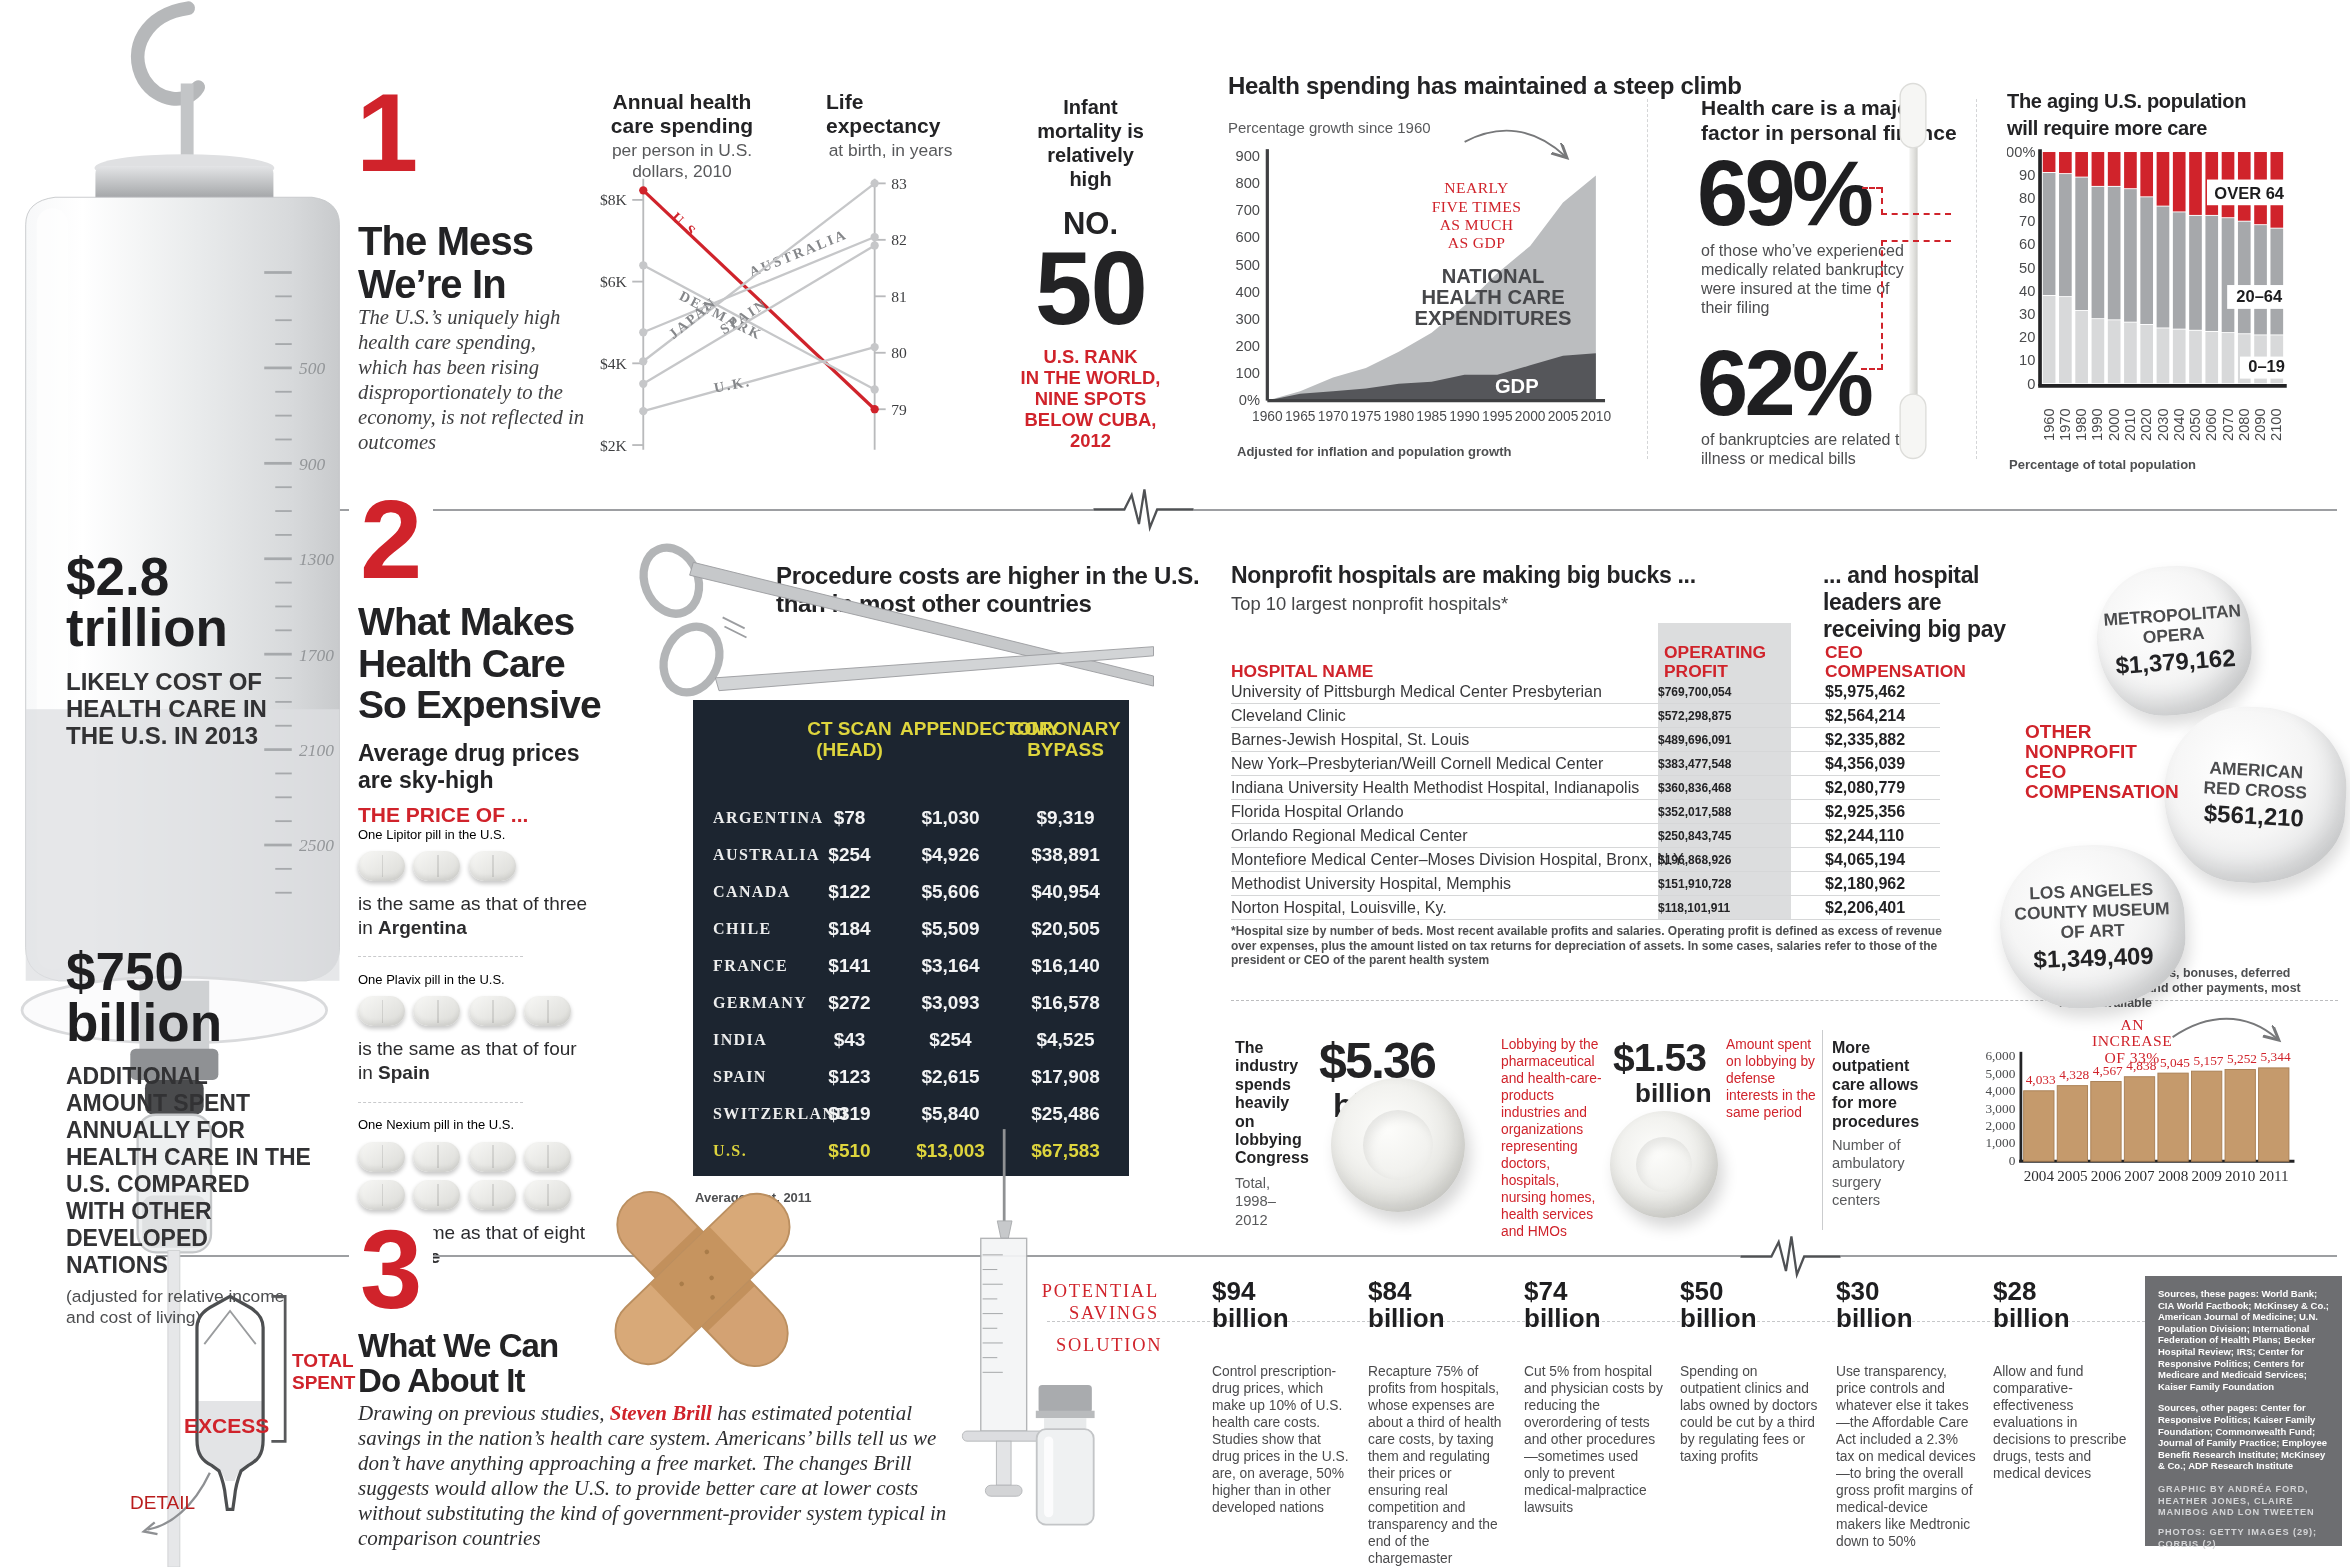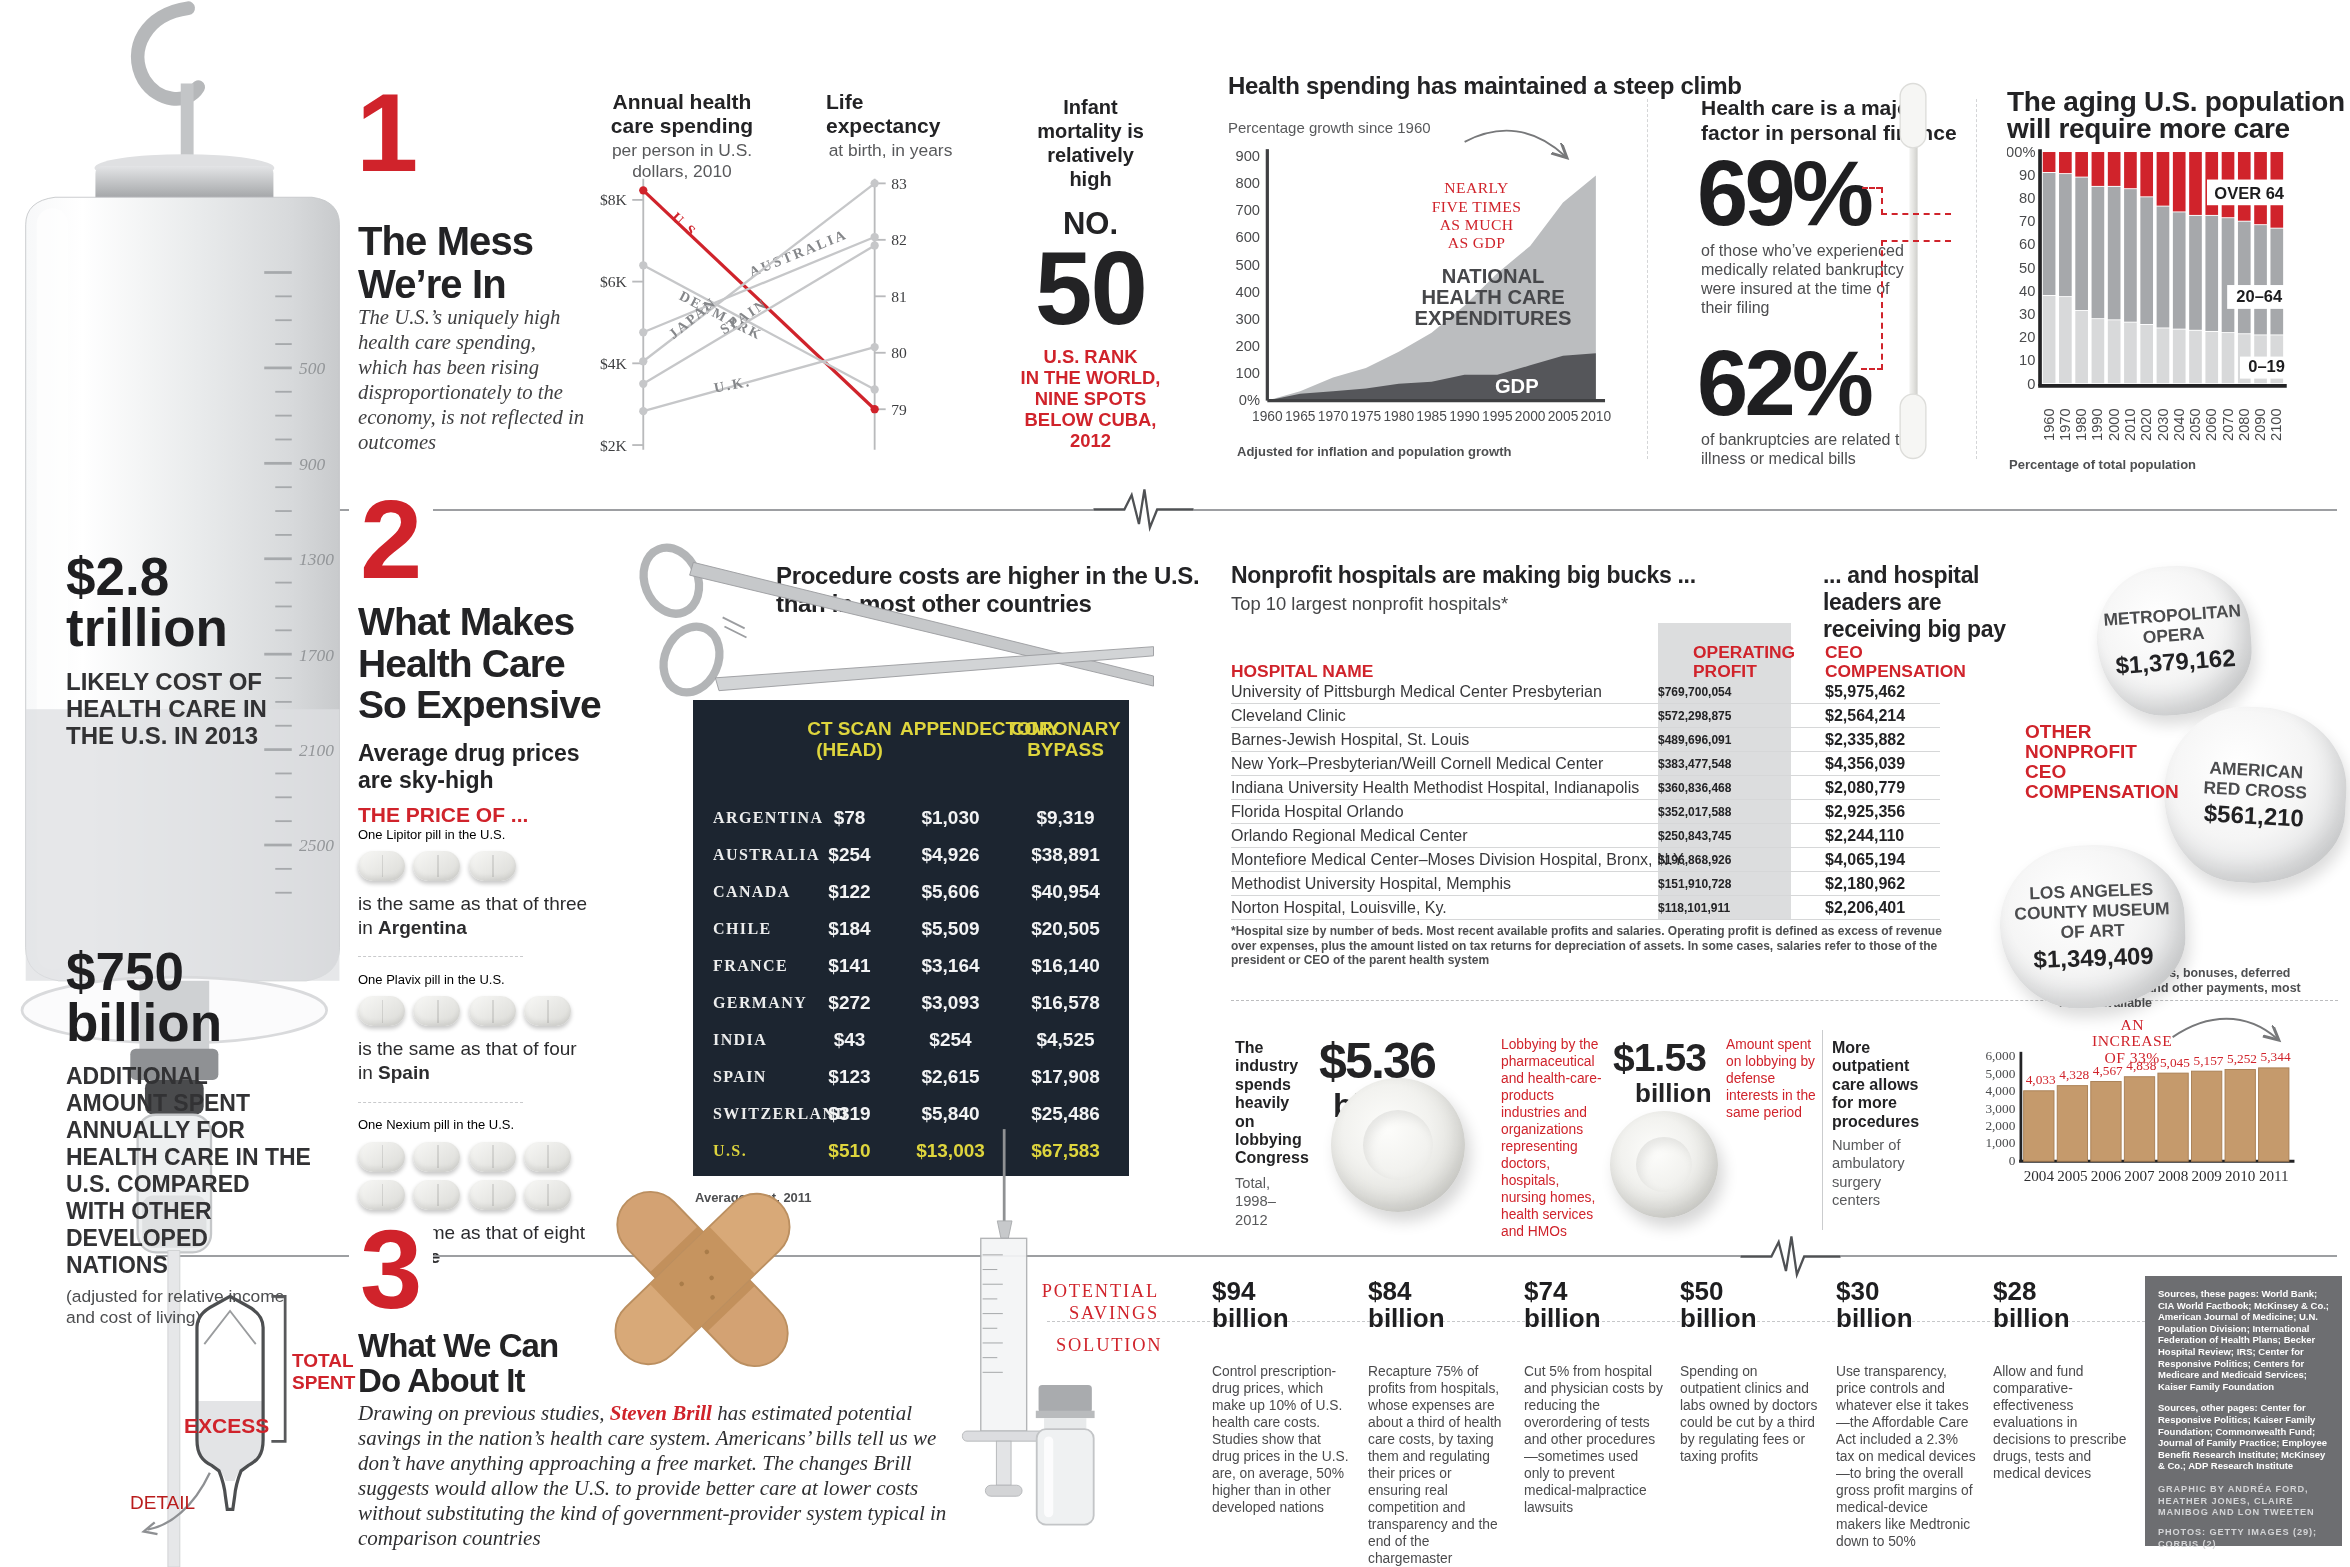--- a/index.html
+++ b/index.html
@@ -310,21 +310,21 @@
     <rect x="13" y="6" width="28" height="70" rx="14" fill="#f6f6f4" stroke="#dddddA" stroke-width="1.5"></rect>
     <rect x="13" y="344" width="28" height="70" rx="14" fill="#f6f6f4" stroke="#dddddA" stroke-width="1.5"></rect>
   </svg>
   <div class="rdash-h" style="left:1862px;top:187px;width:20px"></div>
   <div class="rdash-v" style="left:1881px;top:187px;height:27.5px"></div>
   <div class="rdash-h" style="left:1881px;top:213px;width:70px"></div>
   <div class="rdash-h" style="left:1881px;top:240px;width:70px"></div>
   <div class="rdash-v" style="left:1881px;top:240px;height:130px"></div>
   <div class="rdash-h" style="left:1861px;top:368px;width:22px"></div>
 
-  <div class="abs pre b" style="left:2007px;top:88px;font-size:28px;line-height:27px;letter-spacing:-0.3px">The aging U.S. population
+  <div class="abs pre b" style="left:2007px;top:88px;font-size:20px;line-height:27px;letter-spacing:-0.3px">The aging U.S. population
 will require more care</div>
   <svg id="aging-svg" class="abs" style="left:2007px;top:138px" width="344" height="317" viewBox="0 0 375 345">
       <line x1="36" y1="12" x2="36" y2="270" stroke="#232325" stroke-width="4"></line>
       <line x1="34" y1="270" x2="304.95" y2="270" stroke="#232325" stroke-width="4"></line>
       <rect x="39" y="171.86" width="13.8" height="95.13999999999999" fill="#d8d9da"></rect>
       <rect x="39" y="37.77000000000001" width="13.8" height="133.09" fill="#a6a8ab"></rect>
       <rect x="39" y="15.00000000000001" width="13.8" height="21.77" fill="#d0232b"></rect>
       <text class="ax-lab big" transform="translate(50.9,330) rotate(-90)">1960</text>
       <rect x="56.730000000000004" y="173.125" width="13.8" height="93.87499999999999" fill="#d8d9da"></rect>
       <rect x="56.730000000000004" y="39.035" width="13.8" height="133.09" fill="#a6a8ab"></rect>
@@ -532,21 +532,21 @@
   <div class="abs b" style="left:695px;top:1190px;font-size:13px;color:#4e4f51">Average cost, 2011</div>
 
   <div class="abs b" style="left:1231px;top:562px;font-size:23px;letter-spacing:-0.3px">Nonprofit hospitals are making big bucks ...</div>
   <div class="abs" style="left:1231px;top:593px;font-size:18.4px;color:#444547">Top 10 largest nonprofit hospitals*</div>
   <div class="abs pre b" style="left:1823px;top:562px;width:230px;font-size:23px;line-height:27px;letter-spacing:-0.3px">... and hospital leaders are
 receiving big pay</div>
   <div class="abs" style="left:1231px;top:634px;width:709px">
     <div class="abs" style="left:427px;top:-11px;width:133px;height:296px;background:#dcddde;z-index:0"></div>
     <div id="hosp-head">
         <span>HOSPITAL NAME</span>
-        <span style="padding-left: 35px;">OPERATING
+        <span style="padding-left: 6px;">OPERATING
 PROFIT</span>
         <span style="padding-left: 25px;">CEO
 COMPENSATION</span>
       </div>
     <div id="hosp-rows">
         <div class="hosp-row">
           <span class="h-name">University of Pittsburgh Medical Center Presbyterian</span>
           <span class="h-profit">$769,700,054</span>
           <span class="h-ceo">$5,975,462</span>
         </div>

